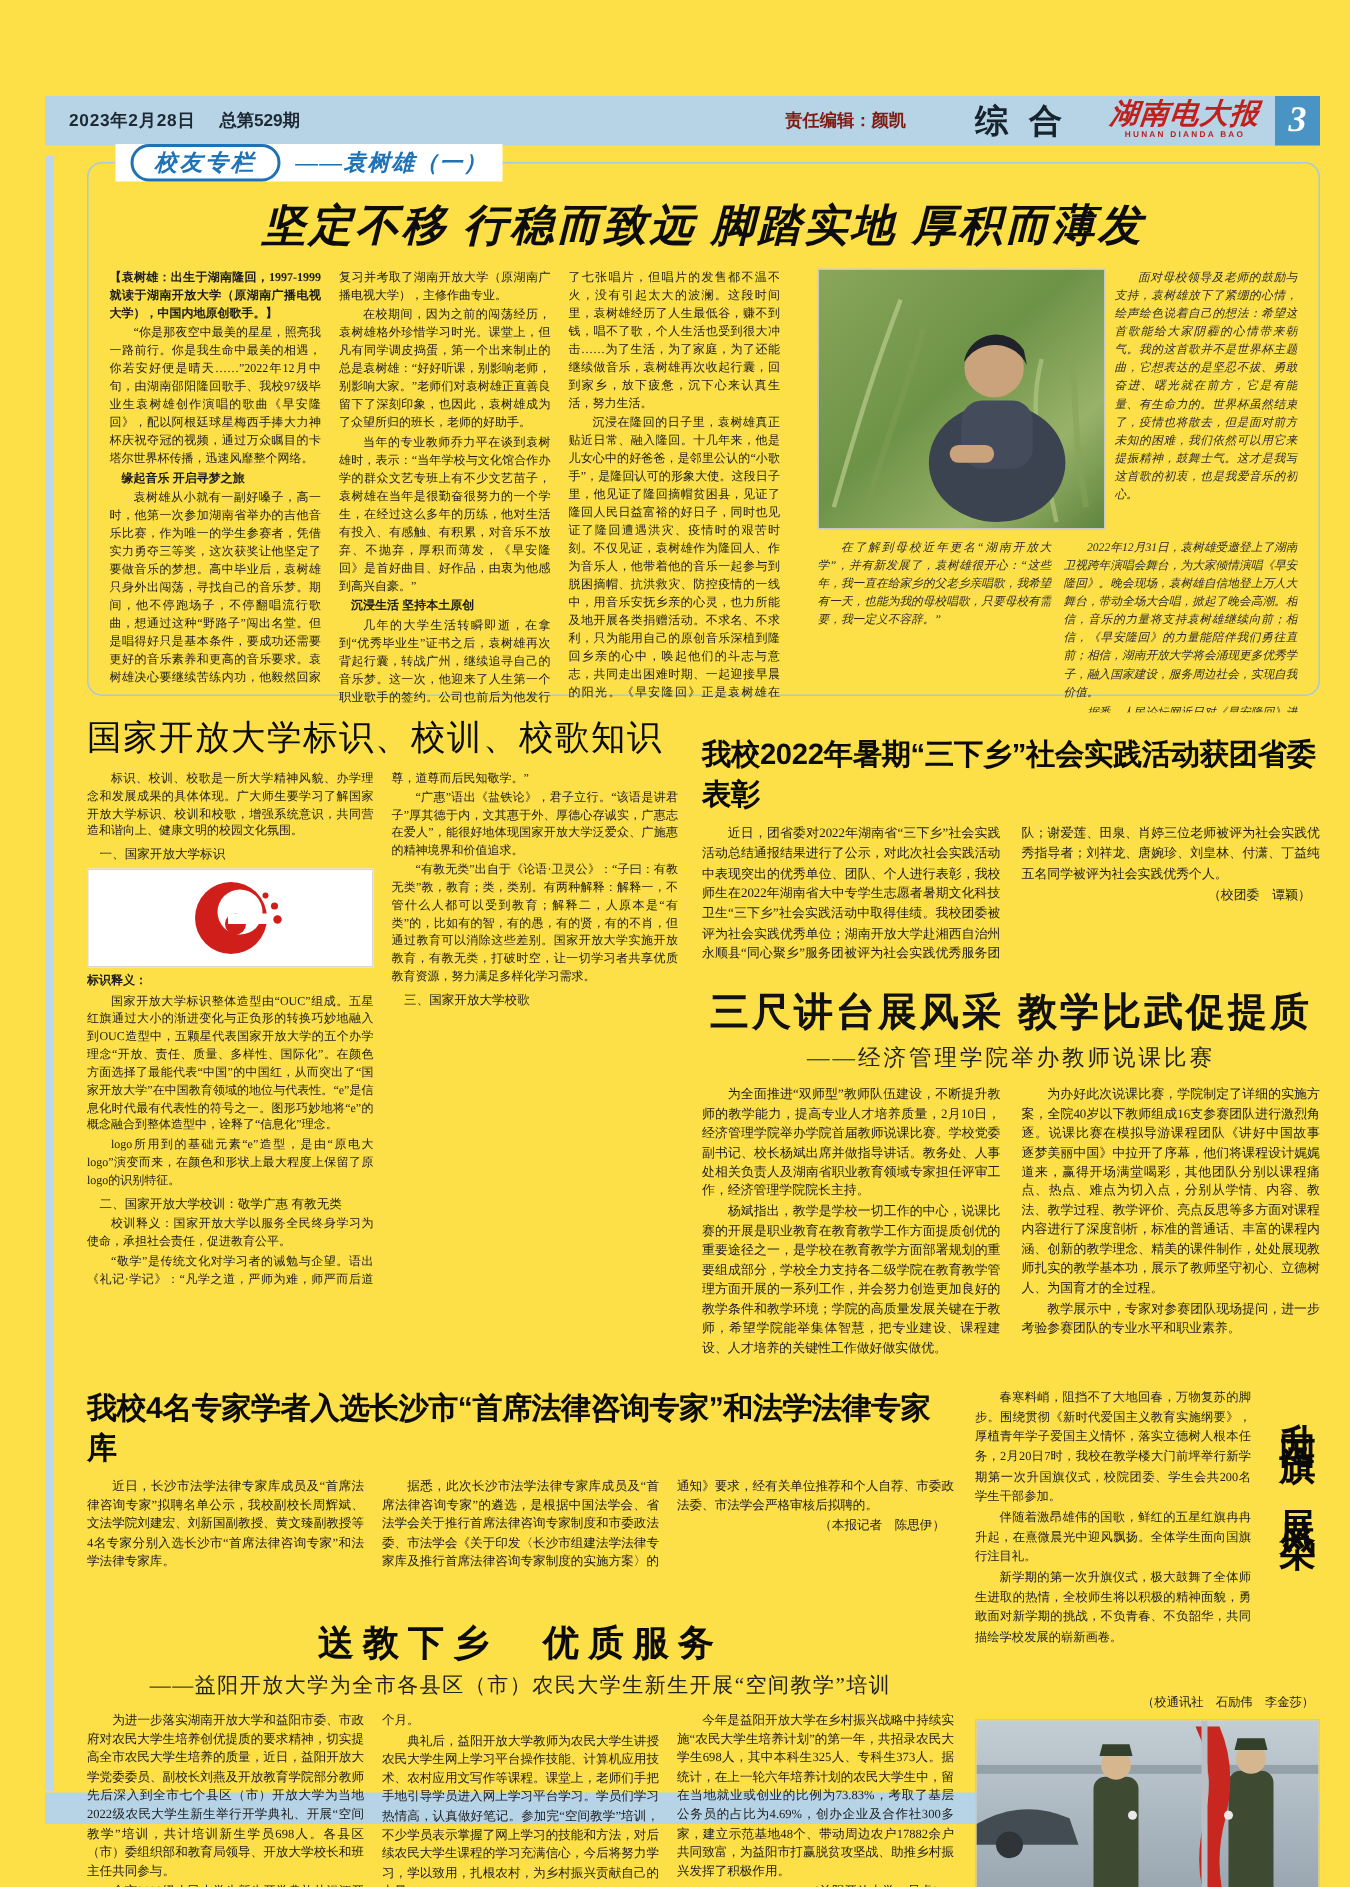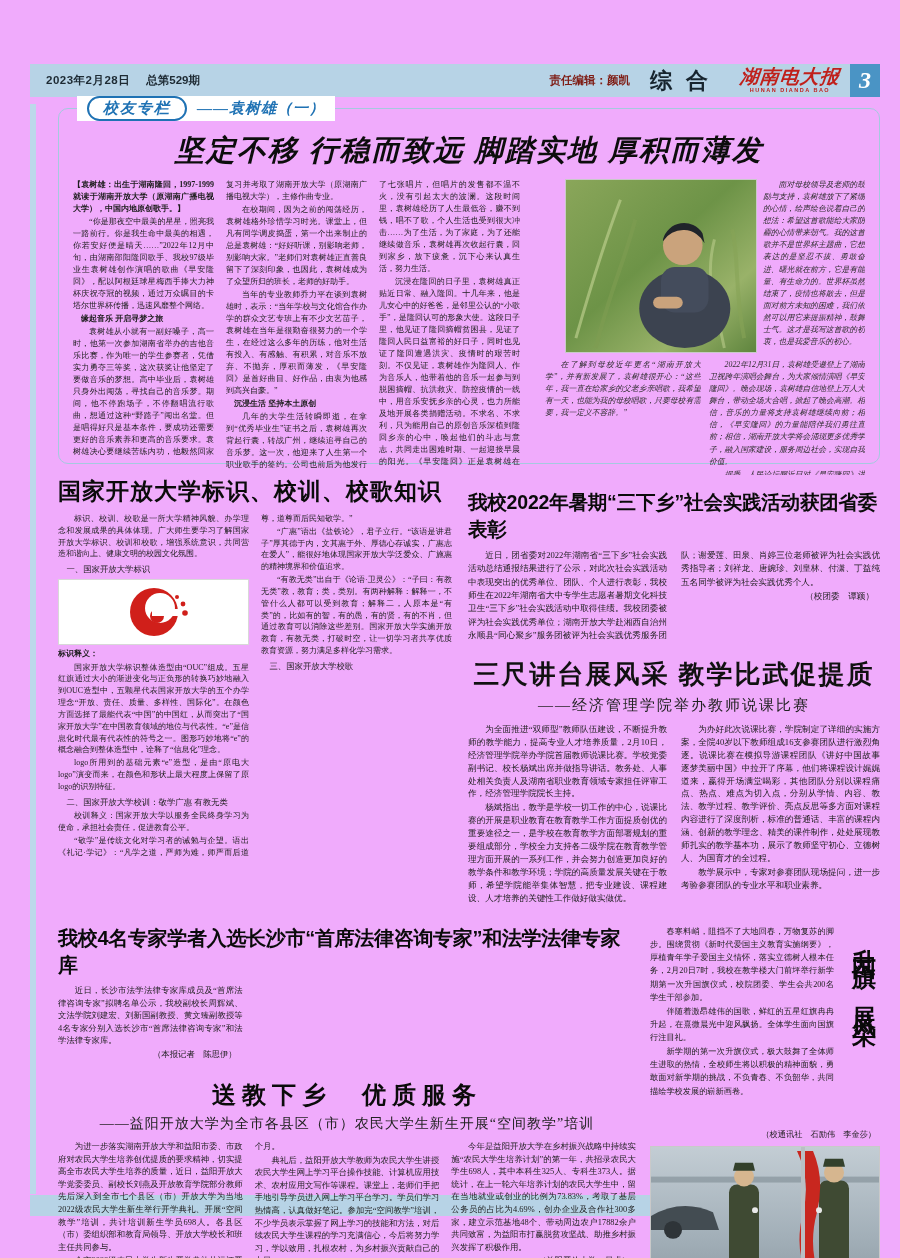--- a/index.html
+++ b/index.html
@@ -1,27 +1,27 @@
 <!DOCTYPE html>
 <html><head>
 <meta charset="utf-8">
 <style>
   * { margin:0; padding:0; box-sizing:border-box; }
   html,body { background:#e8e8e8; }
-  .page { position:relative; width:900px; height:1258px; margin:0 auto; background:#f0abfc;
+  .page { position:relative; width:900px; height:1258px; margin:0 auto; background:#fde047;
           font-family:"Liberation Serif","DejaVu Serif",serif; color:#1c1c1c; overflow:hidden; }
   .sans { font-family:"Liberation Sans","DejaVu Sans",sans-serif; }
 
   
   .masthead { position:absolute; left:30px; right:20px; top:64px; height:33px;
               background:#b7d3e6; display:flex; align-items:center; padding-left:16px; }
   .m-date { font-weight:bold; font-size:11.5px; color:#1d2a33; letter-spacing:.5px; }
   .m-issue { font-weight:bold; font-size:11.5px; color:#1d2a33; margin-left:16px; }
   .m-editor { margin-left:auto; font-weight:bold; font-size:11.5px; color:#7e1c14; }
-  .m-section { font-size:22px; font-weight:bold; color:#17242e; letter-spacing:14px; margin-left:20px; }
+  .m-section { font-size:22px; font-weight:bold; color:#17242e; letter-spacing:14px; margin-left:46px; }
   .m-brand { margin-left:18px; text-align:center; line-height:1; }
   .m-brand-cn { font-size:19px; font-weight:bold; font-style:italic; color:#c0201b;
                 transform:skewX(-6deg); letter-spacing:1px; }
   .m-brand-en { font-size:5.5px; color:#c0201b; letter-spacing:1.5px; margin-top:2px; font-weight:bold; }
   .m-pagenum { width:30px; height:33px; margin-left:10px; background:#4a94c5; color:#fff;
                font-family:"Liberation Serif",serif; font-style:italic; font-weight:bold;
                font-size:24px; display:flex; align-items:center; justify-content:center; }
 
   .left-rule { position:absolute; left:30px; top:104px; width:6px; height:1090px; background:#bcd8ea; }
   .footer-band { position:absolute; left:30px; right:20px; bottom:42px; height:21px; background:#b7d3e6; }
@@ -34,37 +34,37 @@
   .feat-tags { position:absolute; top:-13px; left:18px; display:flex; align-items:center; background:#fff; padding:0 10px; }
   .feat-badge { border:2px solid #1f72b4; border-radius:15px; color:#1f72b4; font-weight:bold;
                 font-style:italic; font-size:15px; padding:1px 14px; letter-spacing:2px; }
   .feat-series { color:#1f72b4; font-weight:bold; font-style:italic; font-size:15px; margin-left:10px; letter-spacing:1px; }
   .feat-headline { text-align:center; font-size:29px; font-weight:bold; font-style:italic;
                    letter-spacing:2px; margin:2px 0 8px 0; color:#0d0d0d; }
   .feat-flex { display:flex; gap:25px; }
   .feat-cols { flex:1.32; height:292px; column-count:3; column-gap:12px; column-fill:auto;
                font-size:8px; line-height:1.5; overflow:hidden; text-align:justify; }
   .feat-right { width:320px; display:flex; flex-direction:column; }
-  .feat-right-top { display:flex; gap:6px;margin-left:20px; }
+  .feat-right-top { display:flex; gap:6px; }
   .photo-alumni { width:192px; height:174px; border:1px solid #c9c9c9; flex:none; }
   .photo-alumni svg { display:block; width:100%; height:100%; }
   .side-ital { flex:1; font-size:7.8px; line-height:1.55; font-style:italic; color:#2c2c2c;
                text-align:justify; overflow:hidden; }
   .feat-right-bottom { display:flex; gap:8px; margin-top:6px; flex:1; overflow:hidden; }
   .feat-right-bottom .side-ital { height:116px; }
 
   .para { text-indent:2em; text-align:justify; margin-bottom:1px; }
   .para.lead { font-weight:bold; text-indent:0; }
   .para.sub { font-weight:bold; font-family:"Liberation Sans","DejaVu Sans",sans-serif; text-indent:1em; }
   .para.byline { text-align:right; text-indent:0; padding-right:6px; }
 
   
   .sec2 { display:flex; gap:16px; margin-top:12px; }
   .art-standards { width:394px; }
-  .std-headline { font-size:23px; font-weight:bold; letter-spacing:1px; margin-bottom:6px; color:#0b0b0b; }
+  .std-headline { font-size:23px; font-weight:normal; letter-spacing:1px; margin-bottom:6px; color:#0b0b0b; }
   .flow2 { height:352px; column-count:2; column-gap:12px; column-fill:auto; overflow:hidden;
            font-size:8px; line-height:1.48; }
   .col-h { font-family:"Liberation Sans","DejaVu Sans",sans-serif; font-size:8.4px; font-weight:normal;
            margin:3px 0 2px 0; text-indent:1em; }
   .cap-b { font-weight:bold; text-indent:0; font-size:8px; margin:2px 0; }
   .fig-logo { break-inside:avoid; border:1px solid #d8d8d8; background:#fff; height:66px; margin:3px 0;
               display:flex; align-items:center; justify-content:center; }
 
   .sec2-right { flex:1; display:flex; flex-direction:column;margin-top:13px; }
   .sanxia-headline { font-size:19.5px; font-weight:bold; letter-spacing:-0.2px; color:#0b0b0b; margin-bottom:6px; }
@@ -234,20 +234,21 @@
         </div>
       </div>
     </div>
 
     <div class="sec3">
       <div class="sec3-left">
         <div>
           <div class="law-headline sans">我校4名专家学者入选长沙市“首席法律咨询专家”和法学法律专家库</div>
           <div class="law-body">
               <p class="para">近日，长沙市法学法律专家库成员及“首席法律咨询专家”拟聘名单公示，我校副校长周辉斌、文法学院刘建宏、刘新国副教授、黄文臻副教授等4名专家分别入选长沙市“首席法律咨询专家”和法学法律专家库。</p>
+              <p class="para">据悉，此次长沙市法学法律专家库成员及“首席法律咨询专家”的遴选，是根据中国法学会、省法学会关于推行首席法律咨询专家制度和市委政法委、市法学会《关于印发〈长沙市组建法学法律专家库及推行首席法律咨询专家制度的实施方案〉的通知》要求，经有关单位推荐和个人自荐、市委政法委、市法学会严格审核后拟聘的。</p>
               <p class="para byline">（本报记者　陈思伊）</p>
             </div>
         </div>
         <div>
           <div class="rural-title sans">送教下乡　优质服务</div>
           <div class="rural-subtitle">——益阳开放大学为全市各县区（市）农民大学生新生开展“空间教学”培训</div>
           <div class="rural-body">
               <p class="para">为进一步落实湖南开放大学和益阳市委、市政府对农民大学生培养创优提质的要求精神，切实提高全市农民大学生培养的质量，近日，益阳开放大学党委委员、副校长刘燕及开放教育学院部分教师先后深入到全市七个县区（市）开放大学为当地2022级农民大学生新生举行开学典礼、开展“空间教学”培训，共计培训新生学员698人。各县区（市）委组织部和教育局领导、开放大学校长和班主任共同参与。</p>
               <p class="para">全市2022级农民大学生新生开学典礼从沅江开放大学开始，到桃江开放大学圆满结束，历时近半个月。</p>
               <p class="para">典礼后，益阳开放大学教师为农民大学生讲授农民大学生网上学习平台操作技能、计算机应用技术、农村应用文写作等课程。课堂上，老师们手把手地引导学员进入网上学习平台学习。学员们学习热情高，认真做好笔记。参加完“空间教学”培训，不少学员表示掌握了网上学习的技能和方法，对后续农民大学生课程的学习充满信心，今后将努力学习，学以致用，扎根农村，为乡村振兴贡献自己的力量。</p>

